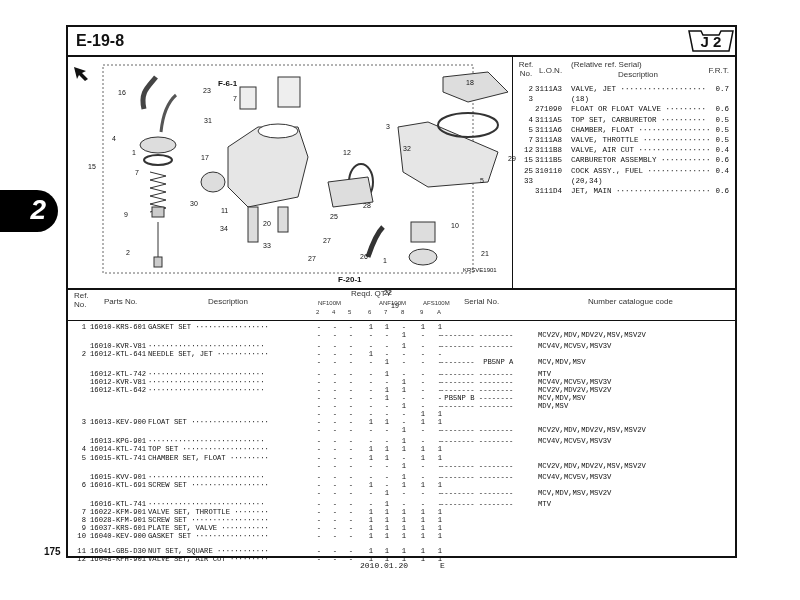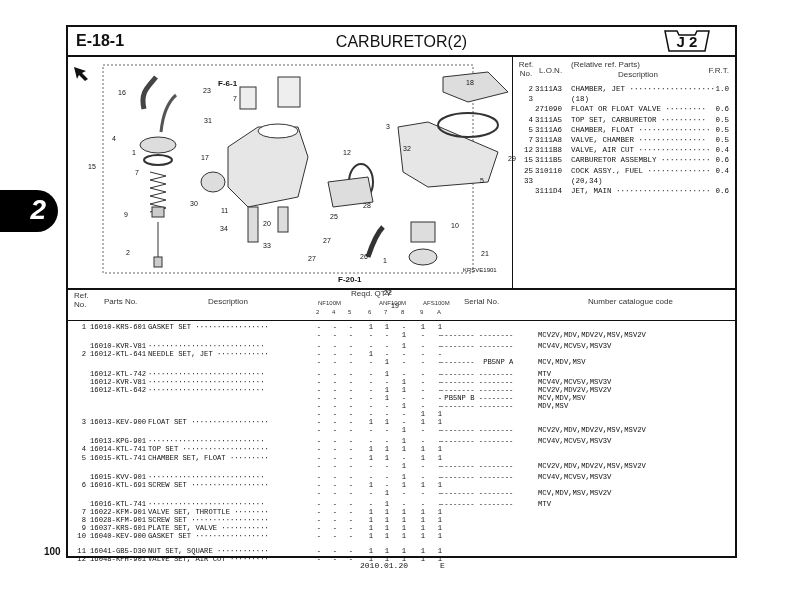--- a/index.html
+++ b/index.html
@@ -1,21 +1,21 @@
 <!DOCTYPE html>
 <html><head>
 <meta charset="utf-8">
 <style>
   html, body { margin:0; padding:0; background:#fff; }
   body { width:800px; height:600px; position:relative; overflow:hidden; font-family:"Liberation Sans", sans-serif; color:#111; }
   .page { position:absolute; left:66px; top:25px; width:671px; height:533px; border:2px solid #111; box-sizing:border-box; }
   .hdr { position:absolute; left:0; top:0; width:100%; height:30px; border-bottom:2px solid #111; box-sizing:border-box; }
   .hdr .code { position:absolute; left:8px; top:5px; font-size:16px; font-weight:bold; }
   .hdr .title { position:absolute; left:0; width:100%; top:6px; text-align:center; font-size:16px; }
-  .hdr .badge { position:absolute; right:24px; top:3px; width:48px; height:22px; }
+  .hdr .badge { position:absolute; right:0; top:3px; width:48px; height:22px; }
   .hdr .badge svg { position:absolute; left:0; top:0; }
   .hdr .badge span { position:absolute; left:0; width:100%; top:3px; text-align:center; font-weight:bold; font-size:15px; }
   .diagram { position:absolute; left:0; top:30px; width:445px; height:231px; border-right:1px solid #111; box-sizing:border-box; }
   .frt { position:absolute; left:445px; top:30px; width:222px; height:231px; }
   .frt .th { font-size:8px; color:#333; position:absolute; }
   .frt-row { position:absolute; left:0; width:222px; height:10px; font-family:"Liberation Mono", monospace; font-size:7.5px; white-space:pre; }
   .frt-row .ref { position:absolute; left:4px; width:16px; text-align:right; }
   .frt-row .lon { position:absolute; left:22px; }
   .frt-row .desc { position:absolute; left:58px; }
   .frt-row .val { position:absolute; right:6px; }
@@ -35,26 +35,25 @@
   .pgnum { position:absolute; left:44px; top:546px; font-size:10px; font-weight:bold; }
   .foot { position:absolute; top:561px; font-family:"Liberation Mono", monospace; font-size:8px; }
   .lbl { position:absolute; font-size:7px; }
 </style>
 </head>
 <body>
 
 <div class="tab2">
     <span>2</span>
   </div>
-<div class="pgnum">100</div>
+<div class="pgnum">175</div>
 
 <div class="page">
   <div class="hdr">
-    <span class="code">E-18-1</span>
-    <span class="title">CARBURETOR(2)</span>
+    <span class="code">E-19-8</span>
     <div class="badge">
       <svg width="48" height="22">
           <path d="M2 1 L14 1 L16 5 L32 5 L34 1 L46 1 L42 21 L6 21 Z" fill="none" stroke="#111" stroke-width="1.5"></path>
         </svg>
       <span>J 2</span>
     </div>
   </div>
 
   <div class="diagram">
     <svg width="445" height="231">
@@ -120,30 +119,30 @@
     <span class="lbl" style="left:255px;top:180px;">27</span>
     <span class="lbl" style="left:240px;top:198px;">27</span>
     <span class="lbl" style="left:275px;top:92px;">12</span>
     <span class="lbl" style="left:295px;top:145px;">28</span>
     <span class="lbl" style="left:335px;top:88px;">32</span>
   </div>
 
   <div class="frt">
     <span class="th" style="left:4px;top:3px;width:18px;text-align:center;">Ref. No.</span>
     <span class="th" style="left:26px;top:9px;">L.O.N.</span>
-    <span class="th" style="left:58px;top:3px;">(Relative ref. Parts)</span>
+    <span class="th" style="left:58px;top:3px;">(Relative ref. Serial)</span>
     <span class="th" style="left:105px;top:13px;">Description</span>
     <span class="th" style="right:6px;top:9px;">F.R.T.</span>
     <div id="frt-rows">
-        <div class="frt-row" style="top: 28px;"><span class="ref">2</span><span class="lon">3111A3</span><span class="desc">CHAMBER, JET ···················</span><span class="val">1.0</span></div>
+        <div class="frt-row" style="top: 28px;"><span class="ref">2</span><span class="lon">3111A3</span><span class="desc">VALVE, JET ···················</span><span class="val">0.7</span></div>
         <div class="frt-row" style="top: 38.2px;"><span class="ref">3</span><span class="lon"></span><span class="desc">(18)</span><span class="val"></span></div>
         <div class="frt-row" style="top: 48.4px;"><span class="ref"></span><span class="lon">271090</span><span class="desc">FLOAT OR FLOAT VALVE ·········</span><span class="val">0.6</span></div>
         <div class="frt-row" style="top: 58.6px;"><span class="ref">4</span><span class="lon">3111A5</span><span class="desc">TOP SET, CARBURETOR ··········</span><span class="val">0.5</span></div>
         <div class="frt-row" style="top: 68.8px;"><span class="ref">5</span><span class="lon">3111A6</span><span class="desc">CHAMBER, FLOAT ················</span><span class="val">0.5</span></div>
-        <div class="frt-row" style="top: 79px;"><span class="ref">7</span><span class="lon">3111A8</span><span class="desc">VALVE, CHAMBER ···············</span><span class="val">0.5</span></div>
+        <div class="frt-row" style="top: 79px;"><span class="ref">7</span><span class="lon">3111A8</span><span class="desc">VALVE, THROTTLE ···············</span><span class="val">0.5</span></div>
         <div class="frt-row" style="top: 89.2px;"><span class="ref">12</span><span class="lon">3111B8</span><span class="desc">VALVE, AIR CUT ················</span><span class="val">0.4</span></div>
         <div class="frt-row" style="top: 99.4px;"><span class="ref">15</span><span class="lon">3111B5</span><span class="desc">CARBURETOR ASSEMBLY ···········</span><span class="val">0.6</span></div>
         <div class="frt-row" style="top: 109.6px;"><span class="ref">25</span><span class="lon">310110</span><span class="desc">COCK ASSY., FUEL ··············</span><span class="val">0.4</span></div>
         <div class="frt-row" style="top: 119.8px;"><span class="ref">33</span><span class="lon"></span><span class="desc">(20,34)</span><span class="val"></span></div>
         <div class="frt-row" style="top: 130px;"><span class="ref"></span><span class="lon">3111D4</span><span class="desc">JET, MAIN ·····················</span><span class="val">0.6</span></div>
       </div>
   </div>
 
   <div class="sep"></div>
   <span class="th2" style="left:6px;top:264px;width:14px;">Ref. No.</span>

